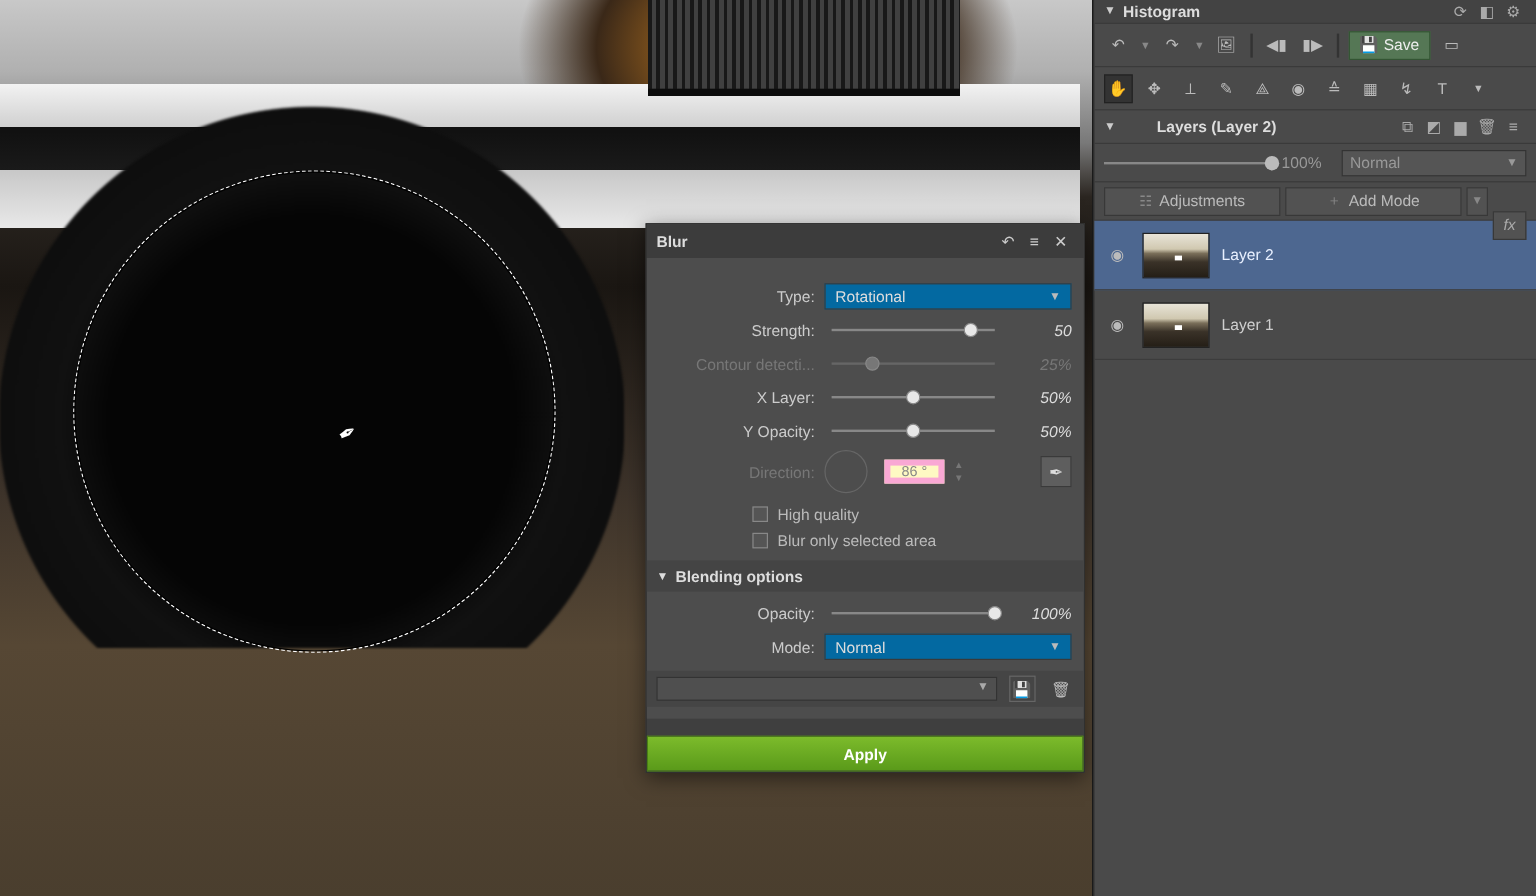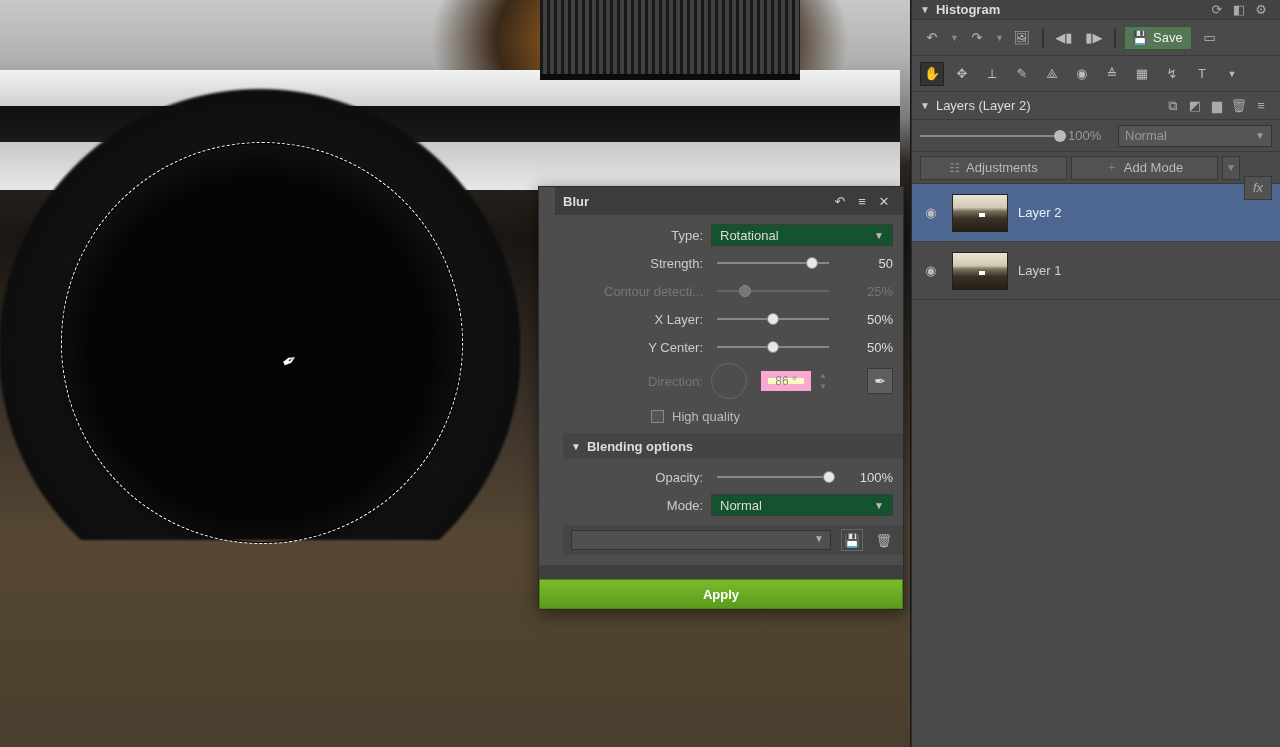--- a/index.html
+++ b/index.html
@@ -24,38 +24,38 @@
   .wheel-arch { position:absolute; left:0; top:20px; width:520px; height:520px;
     background: radial-gradient(circle at 260px 330px, #050505 170px, #111 210px, #0e0e0e 260px, transparent 262px);
     filter: blur(1px);
   }
   .sel-circle { position:absolute; left:61px; top:142px; width:402px; height:402px;
     border-radius:50%; border:1px dashed #fff; box-shadow:0 0 0 1px #000 inset; }
   .pipette { position:absolute; left:282px; top:350px; font-size:18px; color:#fff; transform:rotate(-30deg); }
 
   
   .dialog { position:absolute; left:538px; top:186px; width:366px; background:#4d4d4d; border:1px solid #2b2b2b; box-shadow:0 4px 16px rgba(0,0,0,.5); }
-  .dialog-title { background:#3c3c3c; height:28px; display:flex; align-items:center; padding:0 8px;margin-left:16px; }
+  .dialog-title { background:#3c3c3c; height:28px; display:flex; align-items:center; padding:0 8px; }
   .dialog-title .t { flex:1; color:#ddd; font-weight:600; }
   .dialog-title .ticon { width:22px; text-align:center; color:#ccc; cursor:pointer; }
-  .dialog-body { background:#4d4d4d; padding:6px 10px 10px 10px;margin-left:24px; }
+  .dialog-body { background:#4d4d4d; padding:18px 10px 10px 10px; }
   .row { display:flex; align-items:center; height:28px; gap:8px; }
   .lbl-right { width:130px; text-align:right; color:#ccc; }
   .lbl-right.disabled { color:#777; }
-  .select { flex:1; height:22px; background:#14532d; border:1px solid #3a3a3a; display:flex; align-items:center; padding:0 8px; color:#ddd; position:relative; }
+  .select { flex:1; height:22px; background:#0369a1; border:1px solid #3a3a3a; display:flex; align-items:center; padding:0 8px; color:#ddd; position:relative; }
   .select .caret { margin-left:auto; font-size:10px; color:#bbb; }
   .slider-wrap { flex:1; display:flex; align-items:center; gap:0; }
   .slider { flex:1; height:2px; background:#888; position:relative; margin:0 6px; }
   .slider .thumb { position:absolute; top:-5px; width:12px; height:12px; border-radius:50%; background:#e8e8e8; border:1px solid #888; transform:translateX(-50%); }
   .slider.disabled { background:#666; }
   .slider.disabled .thumb { background:#777; }
-  .valcell { width:50px; text-align:right; color:#ddd; }
+  .valcell { width:50px; text-align:right; color:#ddd;font-style:italic; }
   .valcell.disabled { color:#777; }
   .dir-knob { width:36px; height:36px; border-radius:50%; border:1px solid #666; position:relative; }
-  .dir-val { width:50px; text-align:center; height:20px; background:#fef9c3; border:7px solid #f9a8d4; color:#888; margin-left:6px; font-size:12px; display:flex; align-items:center; justify-content:center; }
+  .dir-val { width:50px; text-align:center; height:20px; background:#fef9c3; border:5px solid #f9a8d4; color:#888; margin-left:6px; font-size:12px; display:flex; align-items:center; justify-content:center; }
   .picker-btn { width:26px; height:26px; background:#5e5e5e; border:1px solid #3a3a3a; display:flex; align-items:center; justify-content:center; font-size:14px; color:#ddd; }
   .checkbox-row { display:flex; align-items:center; height:22px; gap:8px; padding-left:78px; }
   .cb { width:13px; height:13px; border:1px solid #888; background:#555; }
   .section-head { background:#444; height:26px; display:flex; align-items:center; padding:0 8px; margin:6px -10px 4px -10px; font-weight:600; color:#ddd; }
   .section-head .tri { margin-right:6px; font-size:10px; }
   .preset-row { background:#454545; height:30px; display:flex; align-items:center; padding:0 8px; gap:10px; margin:6px -10px 0 -10px; }
   .preset-sel { flex:1; height:20px; background:#4f4f4f; border:1px solid #333; position:relative; }
   .preset-icon { width:22px; height:22px; border:1px solid #666; display:flex; align-items:center; justify-content:center; color:#bbb; font-size:13px; }
   .dialog-footer { display:flex; gap:6px; padding:0; height:30px; }
   .btn-apply { flex:1; background:linear-gradient(180deg,#7cbb2b,#5a9a1a); border:1px solid #4a7f14; color:#fff; font-weight:600; display:flex; align-items:center; justify-content:center; }
@@ -69,21 +69,21 @@
   .panel-section-head .pt { font-weight:700; color:#ddd; flex:1; }
   .panel-section-head .picon { width:22px; text-align:center; color:#aaa; }
   .toolbar { display:flex; align-items:center; height:36px; gap:6px; padding:0 8px; border-bottom:1px solid #3a3a3a; }
   .tbtn { width:24px; height:24px; display:flex; align-items:center; justify-content:center; color:#bbb; border:1px solid transparent; }
   .tbtn.divider { width:1px; background:#333; height:20px; padding:0; margin:0 2px; }
   .tbtn.save { width:auto; padding:0 8px; background:#575; border:1px solid #353; color:#eee; }
   .toolbar2 { display:flex; align-items:center; height:36px; gap:6px; padding:0 8px; border-bottom:1px solid #3a3a3a; }
   .toolbar2 .tbtn.sel { background:#333; border:1px solid #222; }
   .layers-head { display:flex; align-items:center; height:28px; padding:0 8px; border-bottom:1px solid #3a3a3a; }
   .layers-head .tri { font-size:10px; margin-right:6px; color:#ccc; }
-  .layers-head .lt { font-weight:400; color:#ddd; flex:1; }
+  .layers-head .lt { font-weight:700; color:#ddd; flex:1;margin-left:28px; }
   .layers-head .licon { width:22px; text-align:center; color:#aaa; font-size:13px; }
   .opacity-row { display:flex; align-items:center; height:32px; padding:0 8px; gap:8px; border-bottom:1px solid #3a3a3a; }
   .opacity-row .os { flex:1; height:2px; background:#888; position:relative; }
   .opacity-row .os .th { position:absolute; right:-6px; top:-5px; width:12px; height:12px; border-radius:50%; background:#bbb; }
   .opacity-row .ov { width:42px; color:#999; }
   .blendsel { flex:1; height:22px; background:#555; border:1px solid #333; display:flex; align-items:center; padding:0 6px; color:#999; }
   .blendsel .caret { margin-left:auto; font-size:10px; }
   .adj-row { display:flex; align-items:center; height:32px; gap:4px; padding:0 8px; border-bottom:1px solid #3a3a3a; }
   .adj-btn { flex:1; height:24px; background:#525252; border:1px solid #383838; display:flex; align-items:center; justify-content:center; color:#bbb; gap:6px; }
   .adj-btn .picn { font-size:12px; color:#888; }
@@ -144,21 +144,21 @@
     <div class="row">
       <span class="lbl-right">X Layer:</span>
       <div class="slider-wrap">
         <div class="slider">
             <div class="thumb" style="left:50%"></div>
           </div>
       </div>
       <span class="valcell">50%</span>
     </div>
     <div class="row">
-      <span class="lbl-right">Y Center:</span>
+      <span class="lbl-right">Y Opacity:</span>
       <div class="slider-wrap">
         <div class="slider">
             <div class="thumb" style="left:50%"></div>
           </div>
       </div>
       <span class="valcell">50%</span>
     </div>
     <div class="row" style="margin-top:6px;">
       <span class="lbl-right disabled">Direction:</span>
       <div class="dir-knob"></div>
@@ -169,20 +169,24 @@
       </div>
       <div style="flex:1"></div>
       <div class="picker-btn">
         <span>✒</span>
       </div>
     </div>
     <div style="height:10px"></div>
     <div class="checkbox-row">
       <div class="cb"></div>
       <span>High quality</span>
+    </div>
+    <div class="checkbox-row">
+      <div class="cb"></div>
+      <span>Blur only selected area</span>
     </div>
     <div class="section-head">
       <span class="tri">▼</span>
       <span>Blending options</span>
     </div>
     <div class="row">
       <span class="lbl-right">Opacity:</span>
       <div class="slider-wrap">
         <div class="slider">
             <div class="thumb" style="left:100%"></div>

